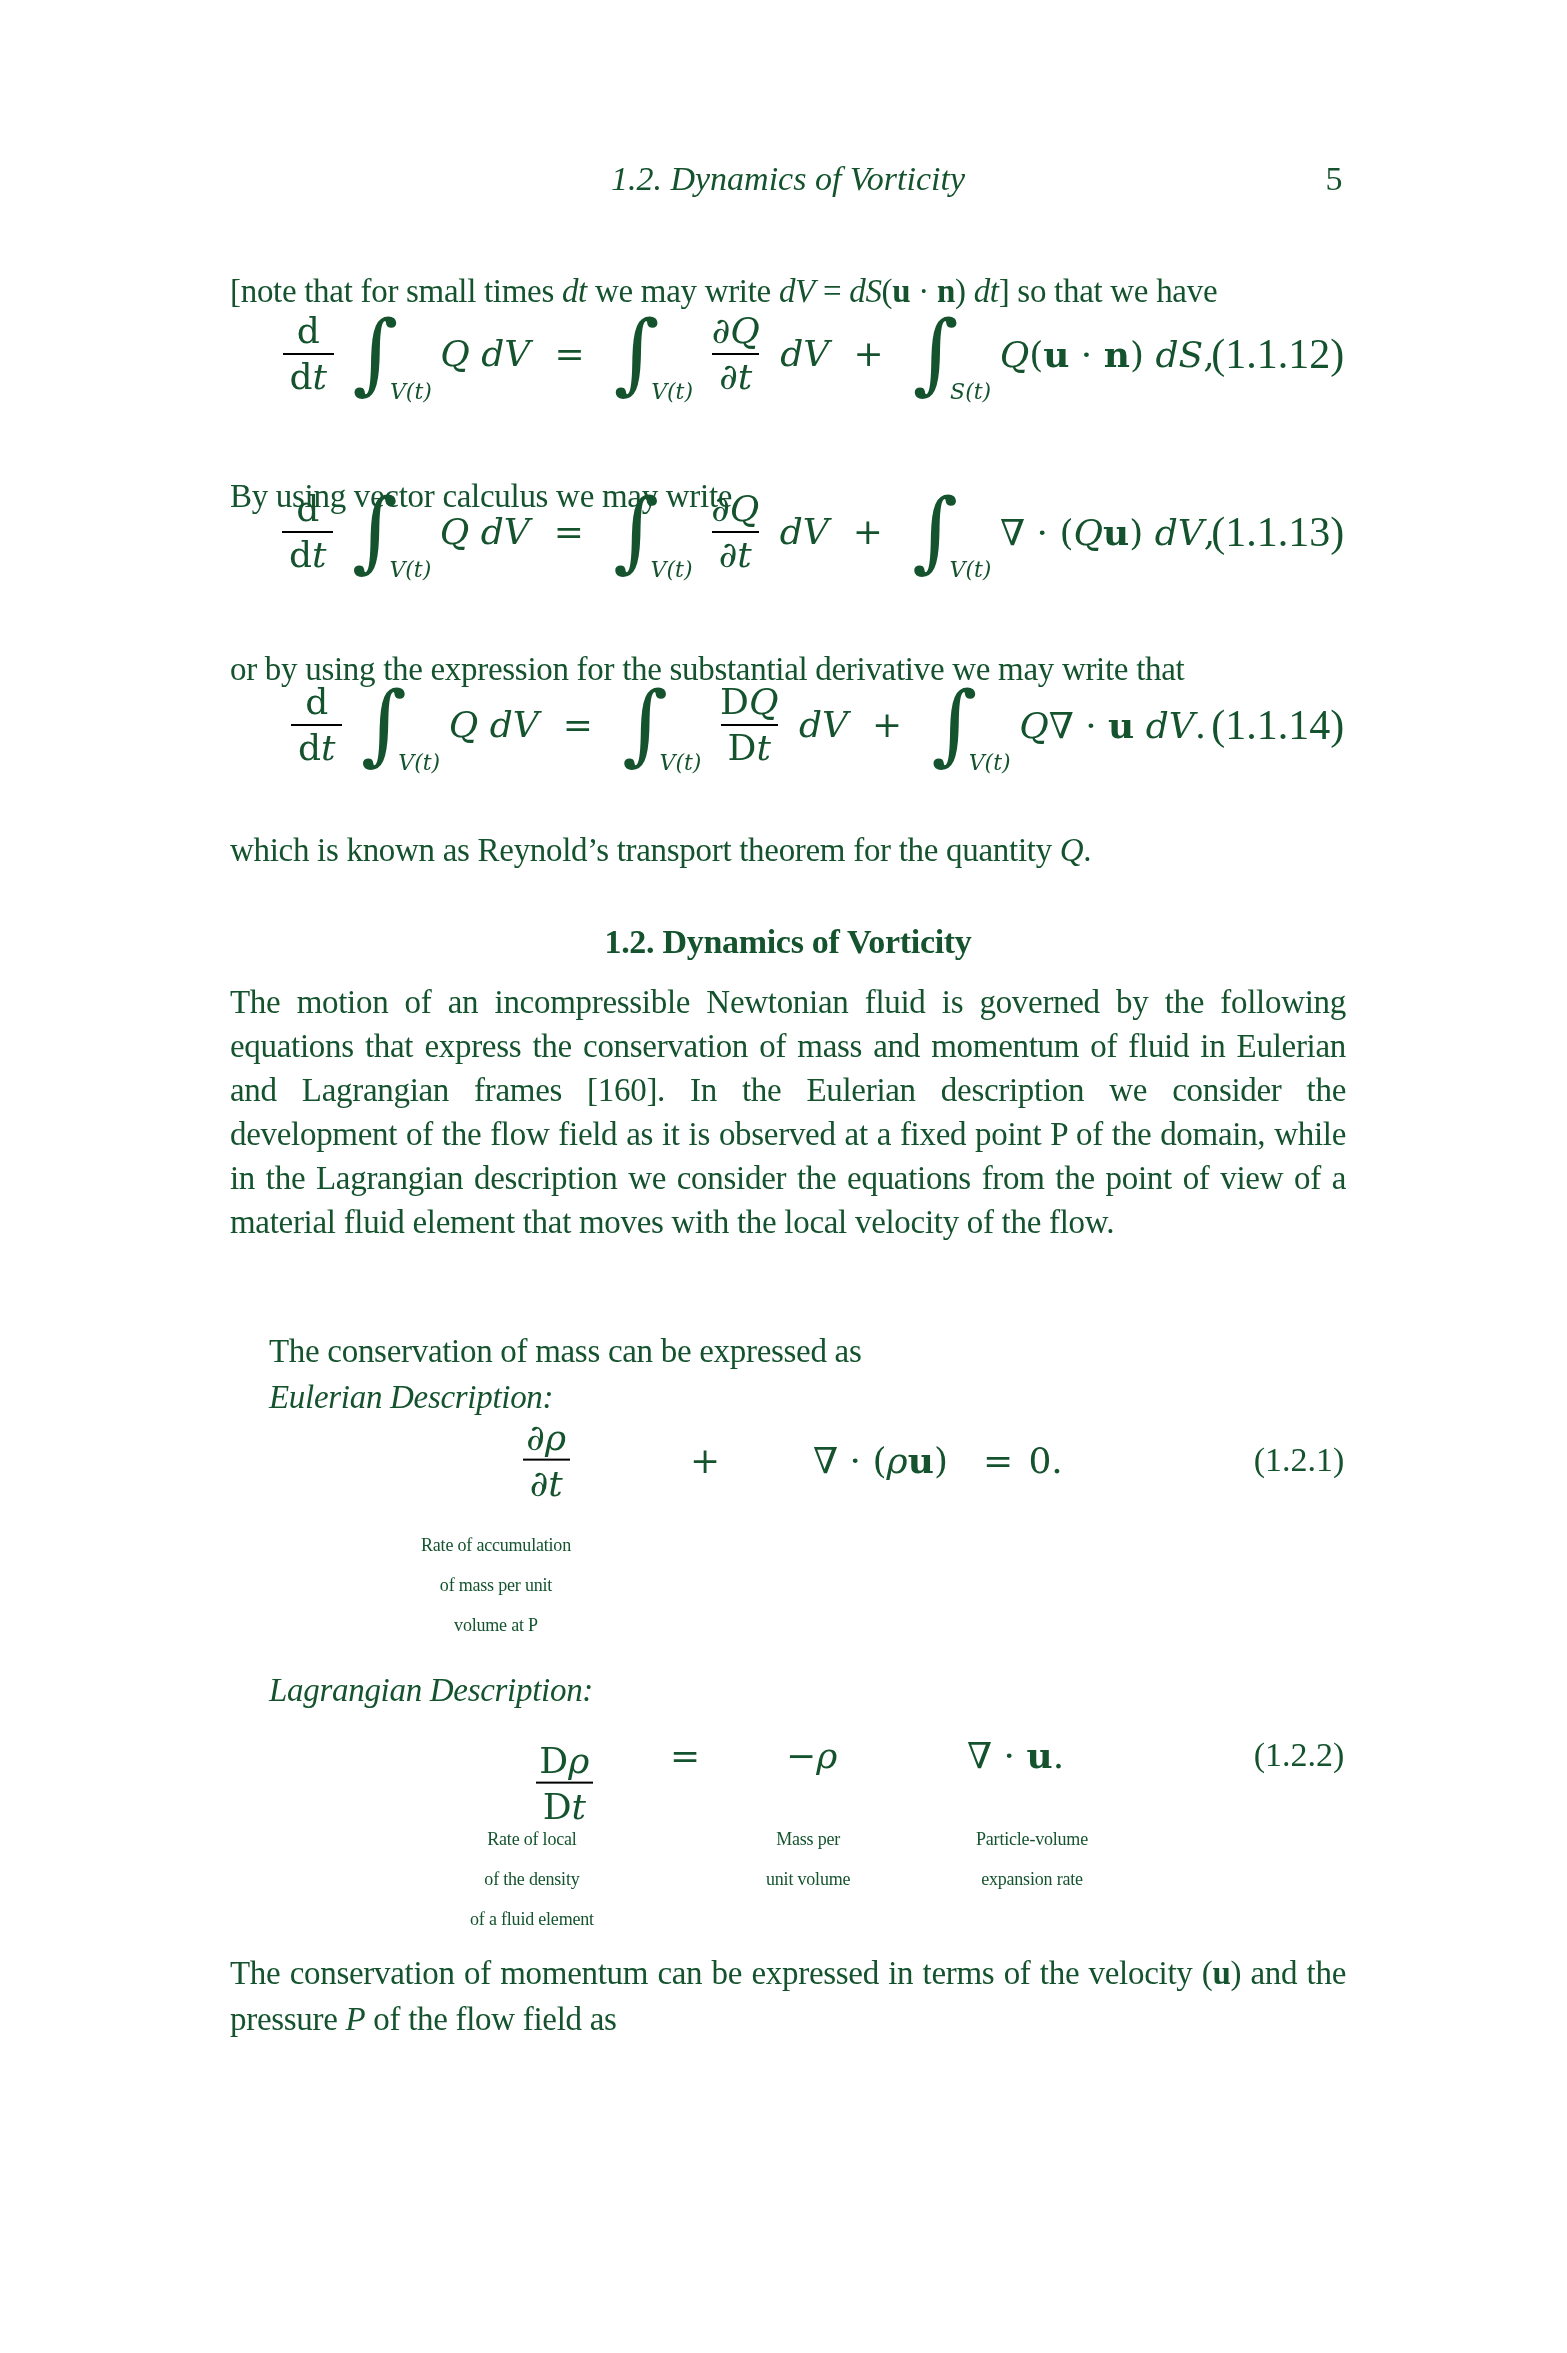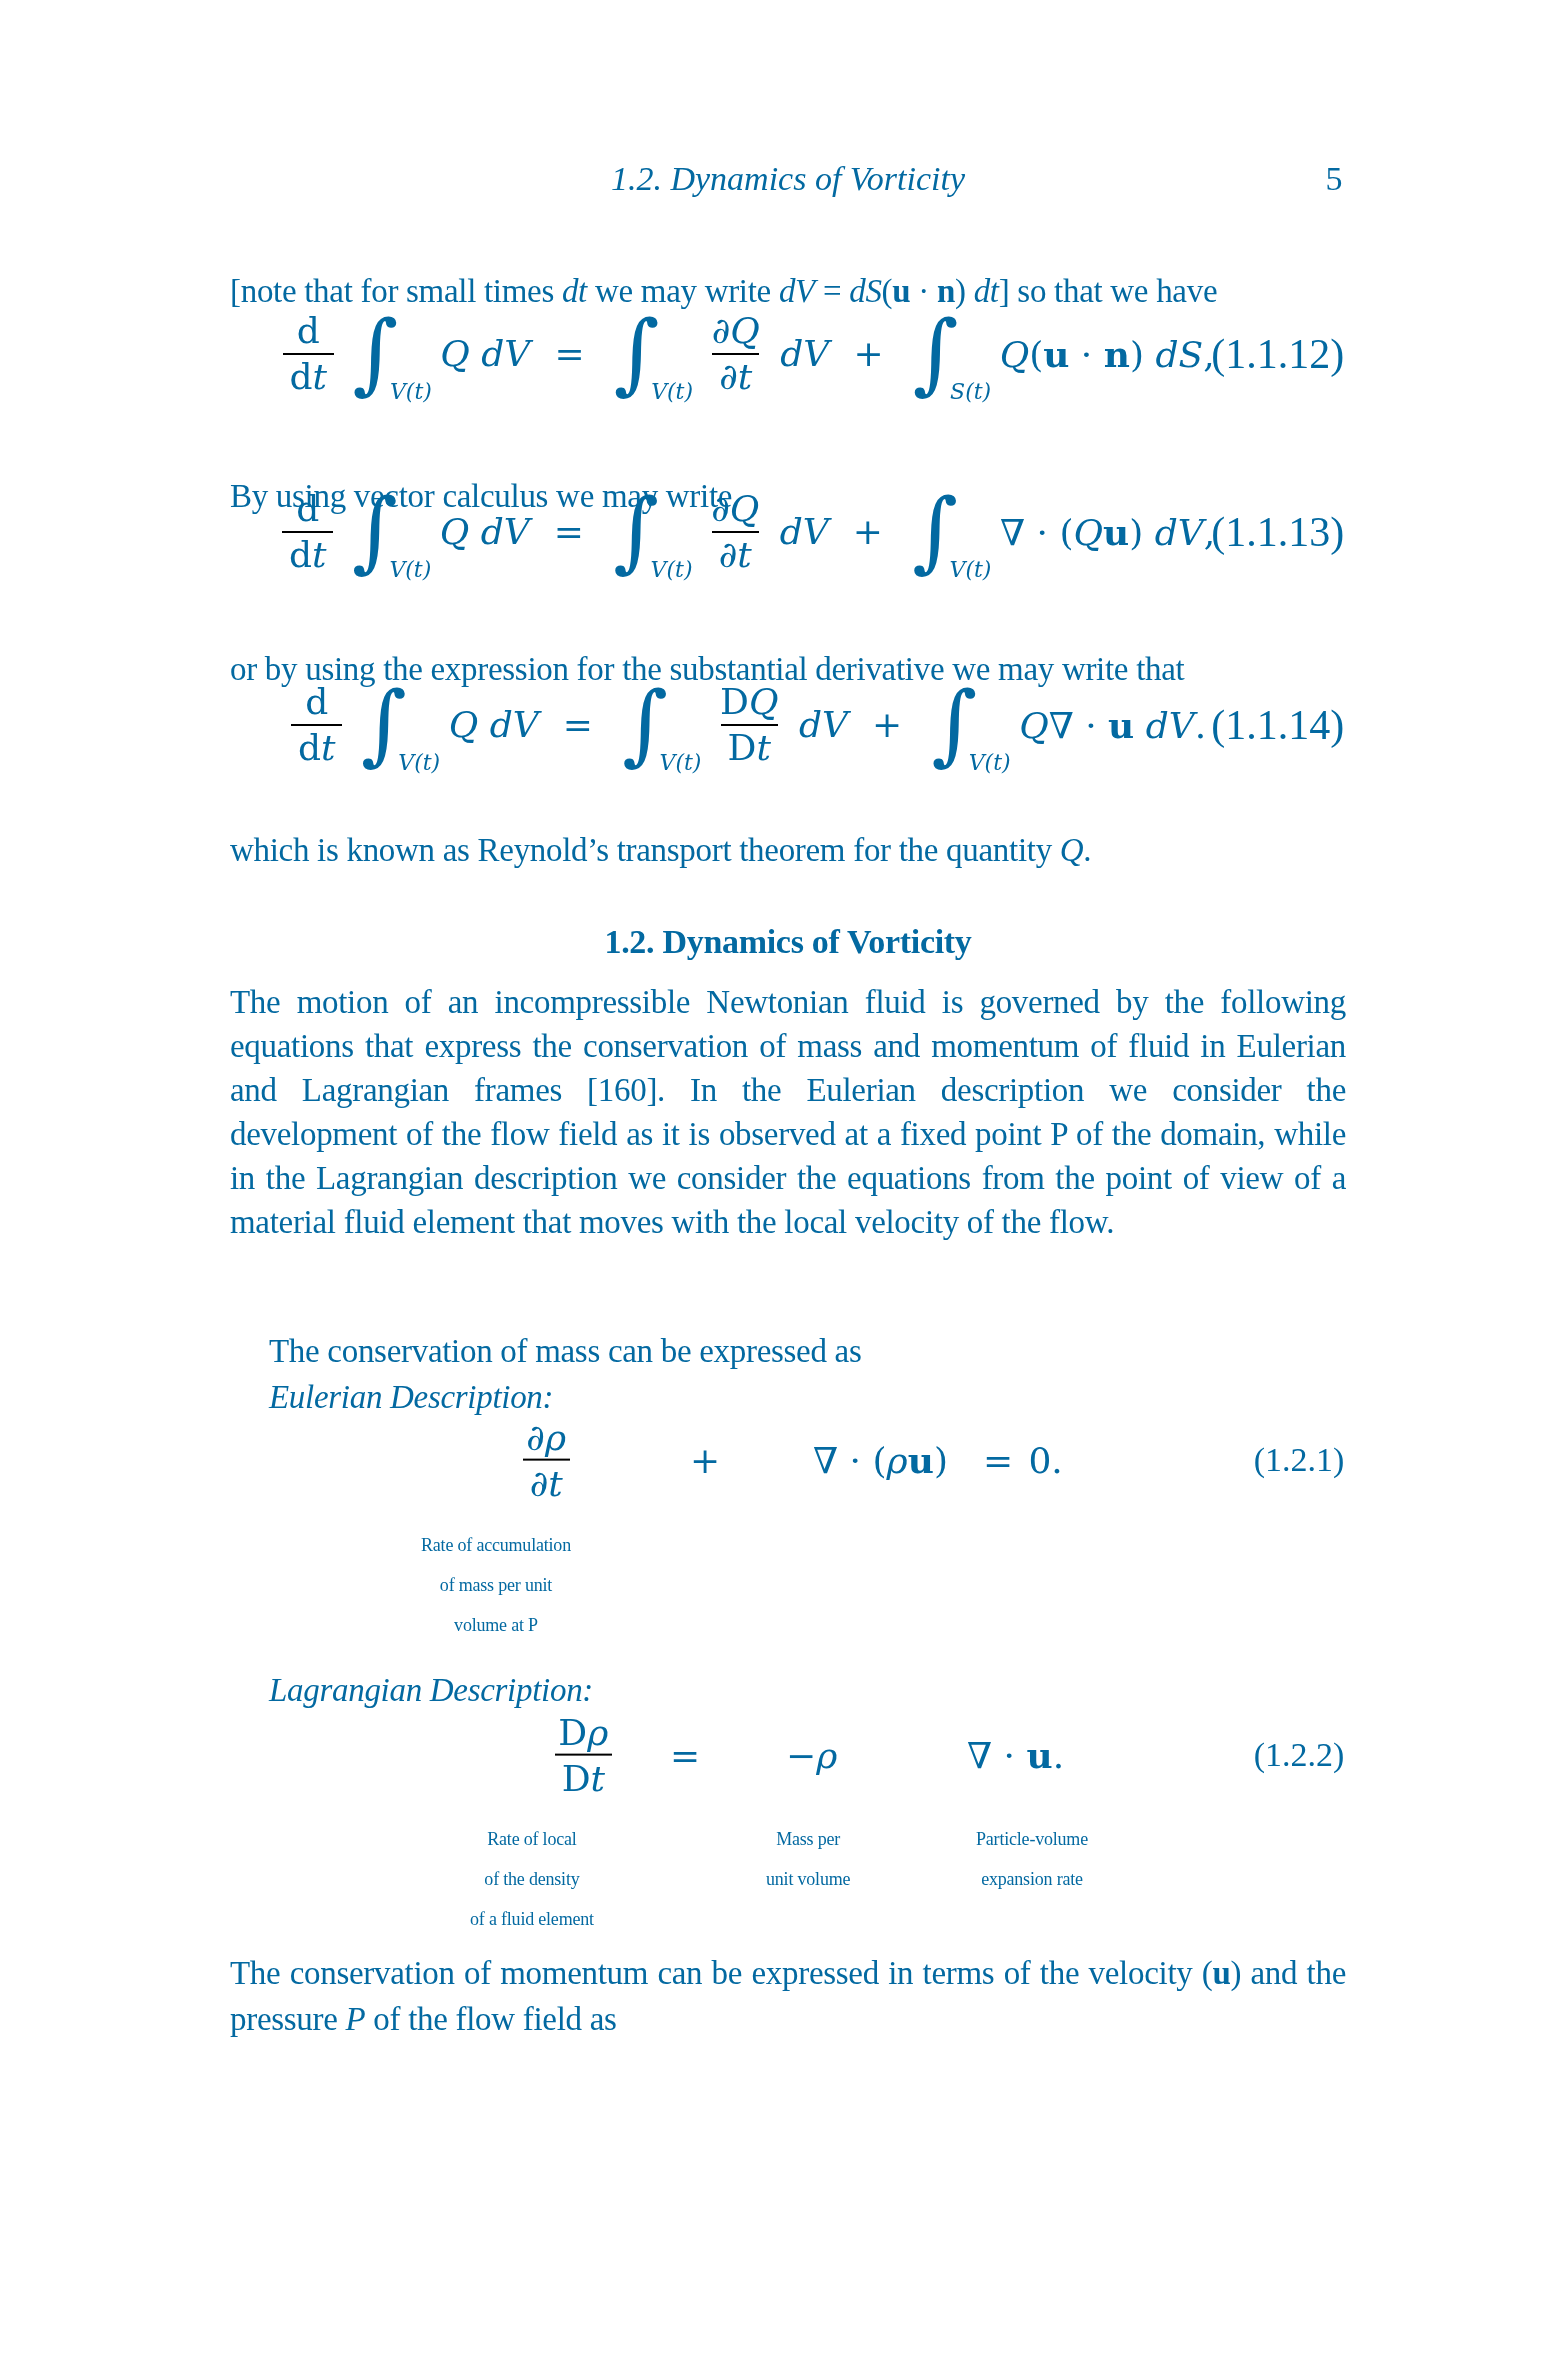--- a/index.html
+++ b/index.html
@@ -1,19 +1,19 @@
 <!DOCTYPE html>
 <html style="font-size:13.6px"><head>
 <meta charset="utf-8">
 <style>
   html,body{margin:0;padding:0;background:#ffffff;}
   .page{
     position:relative;
     width:1567px;height:2354px;
-    background:#ffffff;color:#0369a1;
+    background:#ffffff;color:#14532d;
     font-family:"Liberation Serif",serif;
     overflow:hidden;
   }
   .content{position:absolute;left:230px;top:0;width:1116px;height:100%;}
   .abs{position:absolute;left:0;right:0;}
 
   
   .line{font-size:33px;line-height:43px;letter-spacing:-0.3px;white-space:nowrap;}
   .para{font-size:33px;line-height:44px;letter-spacing:-0.3px;text-align:justify;}
   .indent{padding-left:39px;}
@@ -199,21 +199,21 @@
       <div class="under" style="left:191px;top:121px;">
         <div>Rate of accumulation</div>
         <div>of mass per unit</div>
         <div>volume at P</div>
       </div>
     </div>
 
     <p class="abs line indent ital pos-lagr">Lagrangian Description:</p>
 
     <div class="abs ann pos-eq122">
-      <span class="ae e122-top math frac" style="left:313px;">
+      <span class="ae e122-top math frac" style="left:294px;margin-top:28px;">
         <span class="fn"><span>D</span><i>ρ</i></span>
         <span class="fd"><span>D</span><i>t</i></span>
       </span>
       <span class="ae e122-top math" style="left:440px;">=</span>
       <span class="ae e122-top math" style="left:556px;"><span>−</span><i>ρ</i></span>
       <span class="ae e122-top math" style="left:737px;"><span>∇ · </span><b>u</b><span>.</span></span>
       <span class="ae-num e122-top">(1.2.2)</span>
       <div class="under" style="left:240px;top:121px;">
         <div>Rate of local</div>
         <div>of the density</div>

